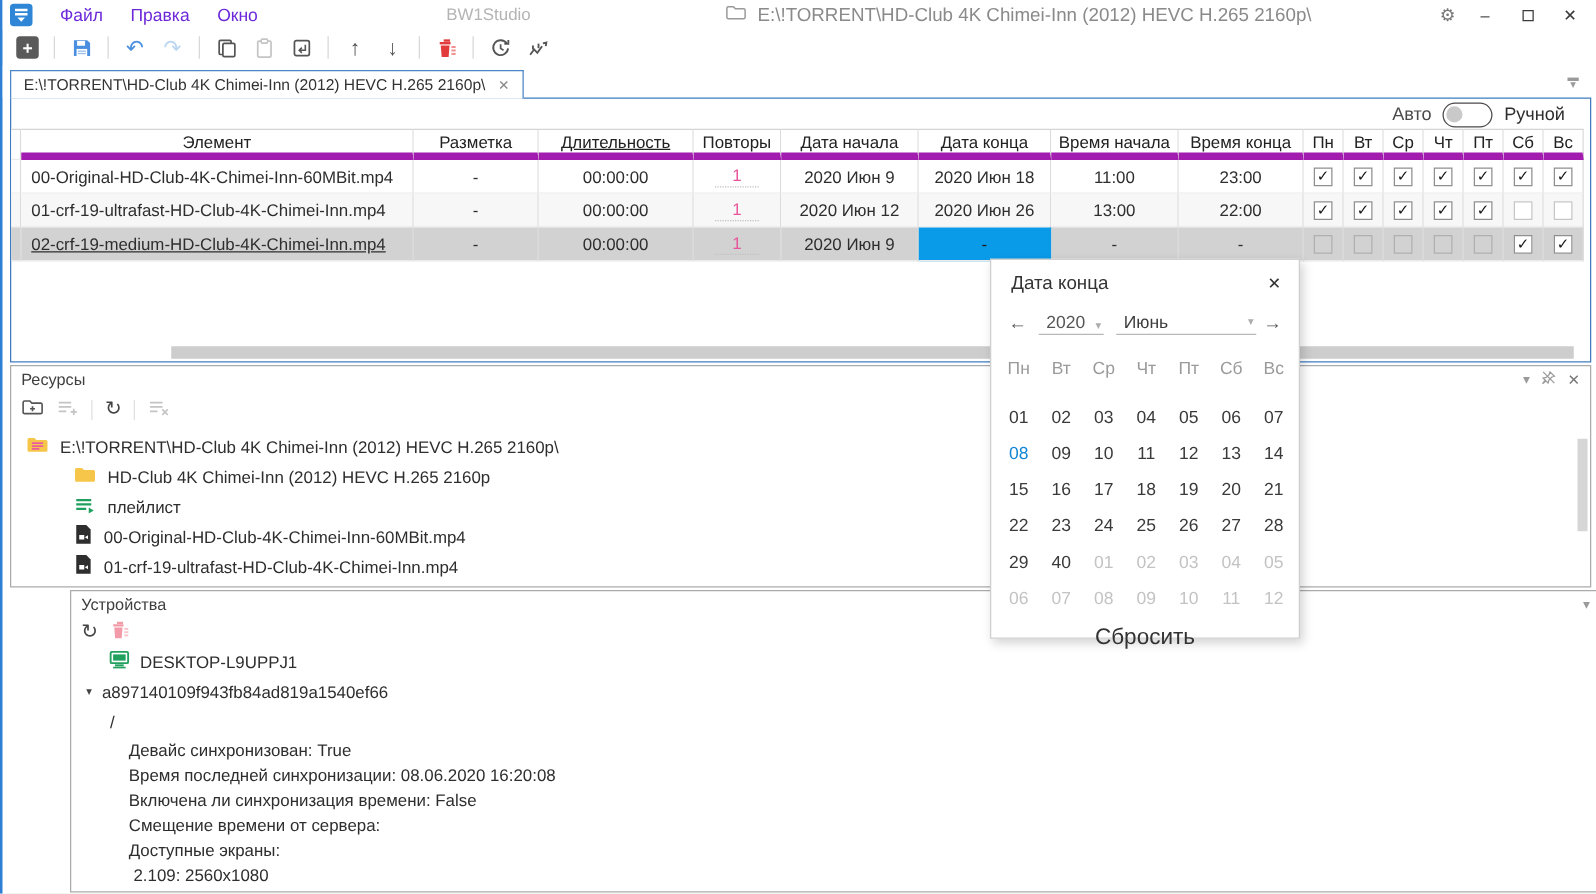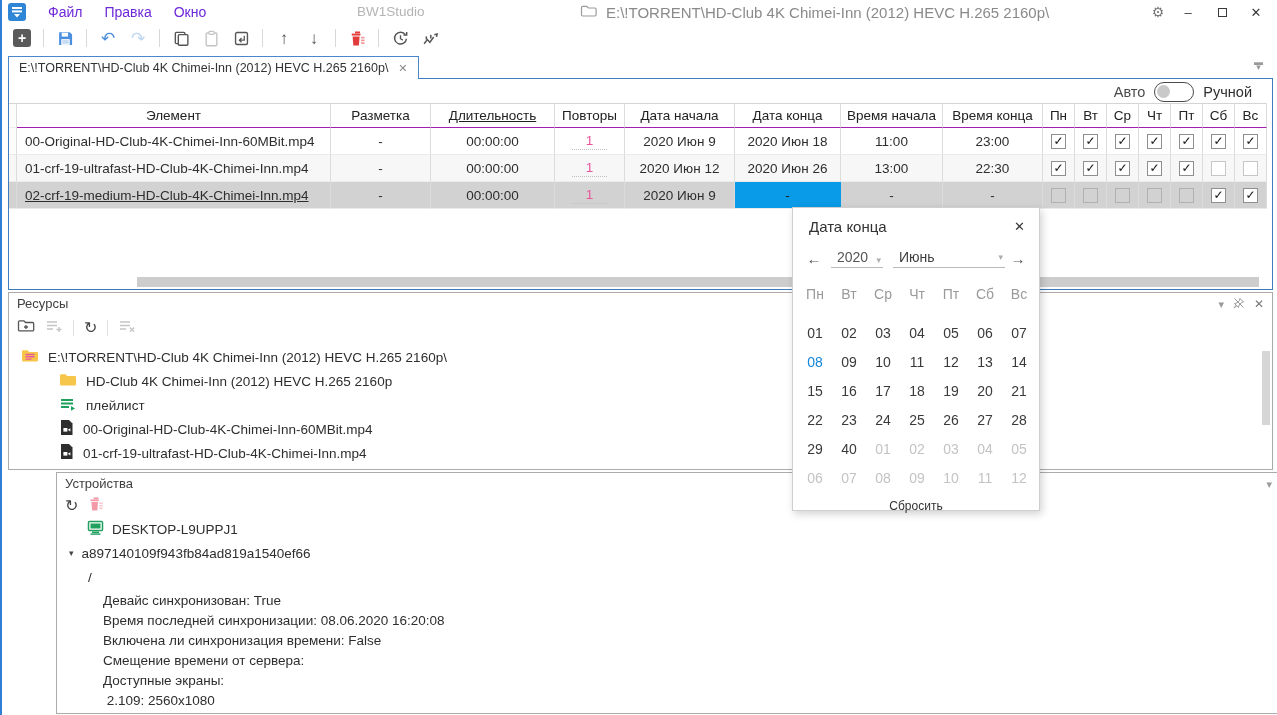--- a/index.html
+++ b/index.html
@@ -36,21 +36,21 @@
   
   .tablepanel{position:absolute;left:6px;top:78px;width:1265px;height:212px;border:1px solid #3e7cbf;background:#fff;}
   .modetoggle{position:absolute;top:3px;right:20px;display:flex;align-items:center;gap:9px;font-size:14.5px;}
   .mode-auto{color:#4a4a4a;} .mode-manual{color:#2e2e2e;}
   .switch{width:40px;height:20px;border:1.6px solid #4a4a4a;border-radius:11px;background:#fff;position:relative;}
   .knob{position:absolute;left:2px;top:2px;width:13px;height:13px;border-radius:50%;background:#c9c9c9;}
   .sched{position:absolute;left:0;top:24px;}
   .tr{display:flex;}
   .th,.td{flex:none;display:flex;align-items:center;justify-content:center;background:#fff;
     border-right:1px solid #dcdcdc;border-bottom:1px solid #ebebeb;height:27px;font-size:13.5px;color:#2e2e2e;overflow:hidden;white-space:nowrap;}
-  .th{height:25px;border-top:1px solid #d4d4d4;border-bottom:1px solid #a21caf;color:#222;}
+  .th{height:25px;border-top:1px solid #d4d4d4;border-bottom:6px solid #a21caf;color:#222;}
   .rowhead{flex:none;width:8px;background:#fdfdfd;border-right:1px solid #dcdcdc;border-bottom:1px solid #ebebeb;}
   .td.c-name{justify-content:flex-start;padding-left:8px;}
   .tr.r-alt .td,.tr.r-alt .rowhead{background:#f7f7f7;}
   .tr.r-sel .td,.tr.r-sel .rowhead{background:#d2d2d2;}
   .tr.r-sel .td.cell-selected{background:#0a9be8;border-right-color:#0a9be8;color:#1b1b1b;}
   .repeats{color:#e8559b;border-bottom:1px dotted #c0c0c0;padding:0 14px 1px 14px;}
   .cb{width:15px;height:15px;border:1px solid #8f8f8f;background:#fff;display:flex;align-items:center;justify-content:center;font-size:12px;color:#111;line-height:1;}
   .cb.off{border-color:#c6c6c6;color:transparent;}
   .tr.r-sel .cb.off{background:#d2d2d2;border-color:#b0b0b0;}
   .hscroll{position:absolute;left:128px;bottom:2px;width:1122px;height:10px;background:#cdcdcd;}
@@ -81,21 +81,21 @@
   .cal-dd{border-bottom:1px solid #b8b8b8;display:flex;align-items:center;justify-content:space-between;padding:0 2px 2px 6px;color:#555;}
   .cal-dd .caret{font-size:9px;color:#adadad;}
   .dd-year{width:52px;margin-left:8px;align-items:flex-end;}
   .dd-month{width:112px;margin-left:10px;color:#3c3c3c;}
   .cal-grid{display:grid;grid-template-columns:repeat(7,34px);padding-left:5px;margin-top:12px;}
   .cal-grid.wk{margin-top:14px;}
   .cwd{height:24px;display:flex;align-items:center;justify-content:center;font-size:14px;color:#9a9a9a;}
   .cday{height:29px;display:flex;align-items:center;justify-content:center;font-size:14px;color:#3a3a3a;}
   .cday.muted{color:#c3c3c3;}
   .cday.sel{color:#1486d8;}
-  .cal-reset{text-align:center;margin-top:7px;font-size:12px;color:#333;}
+  .cal-reset{text-align:center;margin-top:7px;font-size:18px;color:#333;}
 </style>
 </head>
 <body>
 
 <div class="window">
 
   <div class="titlebar">
     <div class="appicon">
       <svg width="12" height="12" viewBox="0 0 12 12">
           <rect x="1" y="1" width="10" height="2" fill="#fff"></rect>
@@ -277,21 +277,21 @@
           <div class="rowhead"></div>
           <div class="td c-name" style="width: 314px;">01-crf-19-ultrafast-HD-Club-4K-Chimei-Inn.mp4</div>
           <div class="td" style="width: 100px;">-</div>
           <div class="td" style="width: 124px;">00:00:00</div>
           <div class="td" style="width: 70px;">
             <span class="repeats">1</span>
           </div>
           <div class="td" style="width: 110px;">2020 Июн 12</div>
           <div class="td" style="width: 106px;">2020 Июн 26</div>
           <div class="td" style="width: 102px;">13:00</div>
-          <div class="td" style="width: 100px;">22:30</div>
+          <div class="td" style="width: 100px;">22:00</div>
           <div class="td" style="width: 32px;">
             <div class="cb" style="display: flex;">✓</div>
           </div>
           <div class="td" style="width: 32px;">
             <div class="cb" style="display: flex;">✓</div>
           </div>
           <div class="td" style="width: 32px;">
             <div class="cb" style="display: flex;">✓</div>
           </div>
           <div class="td" style="width: 32px;">

